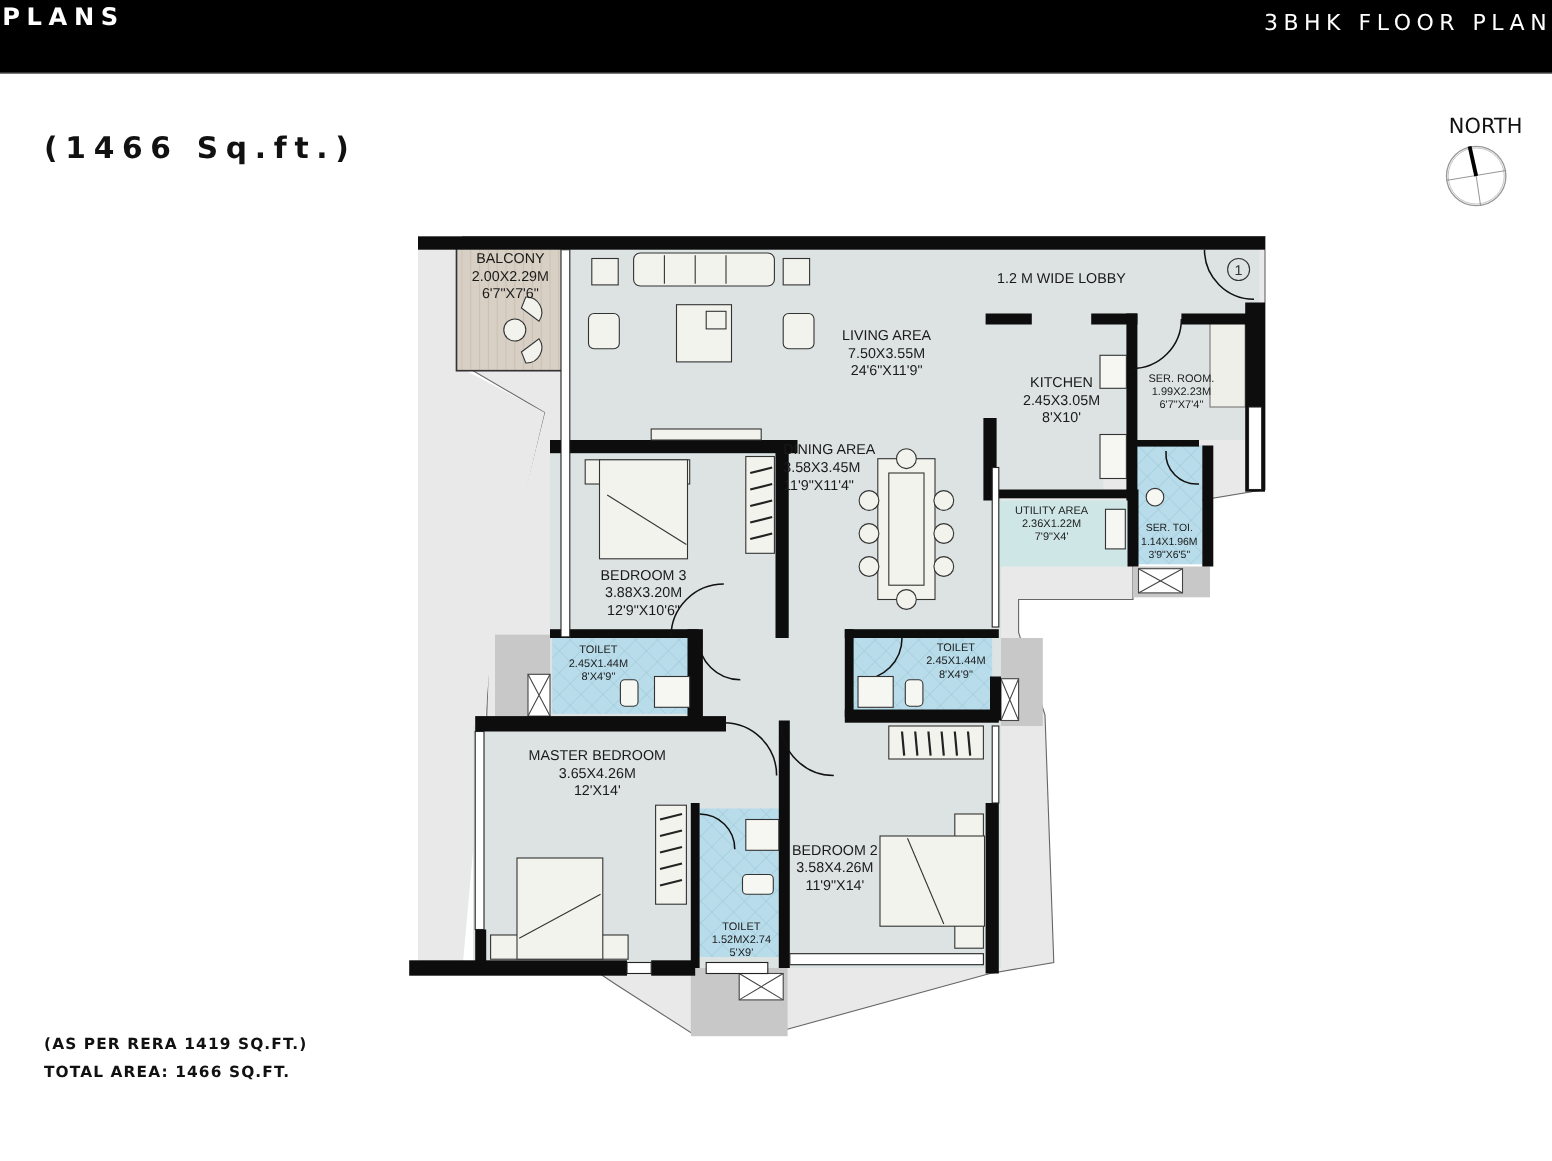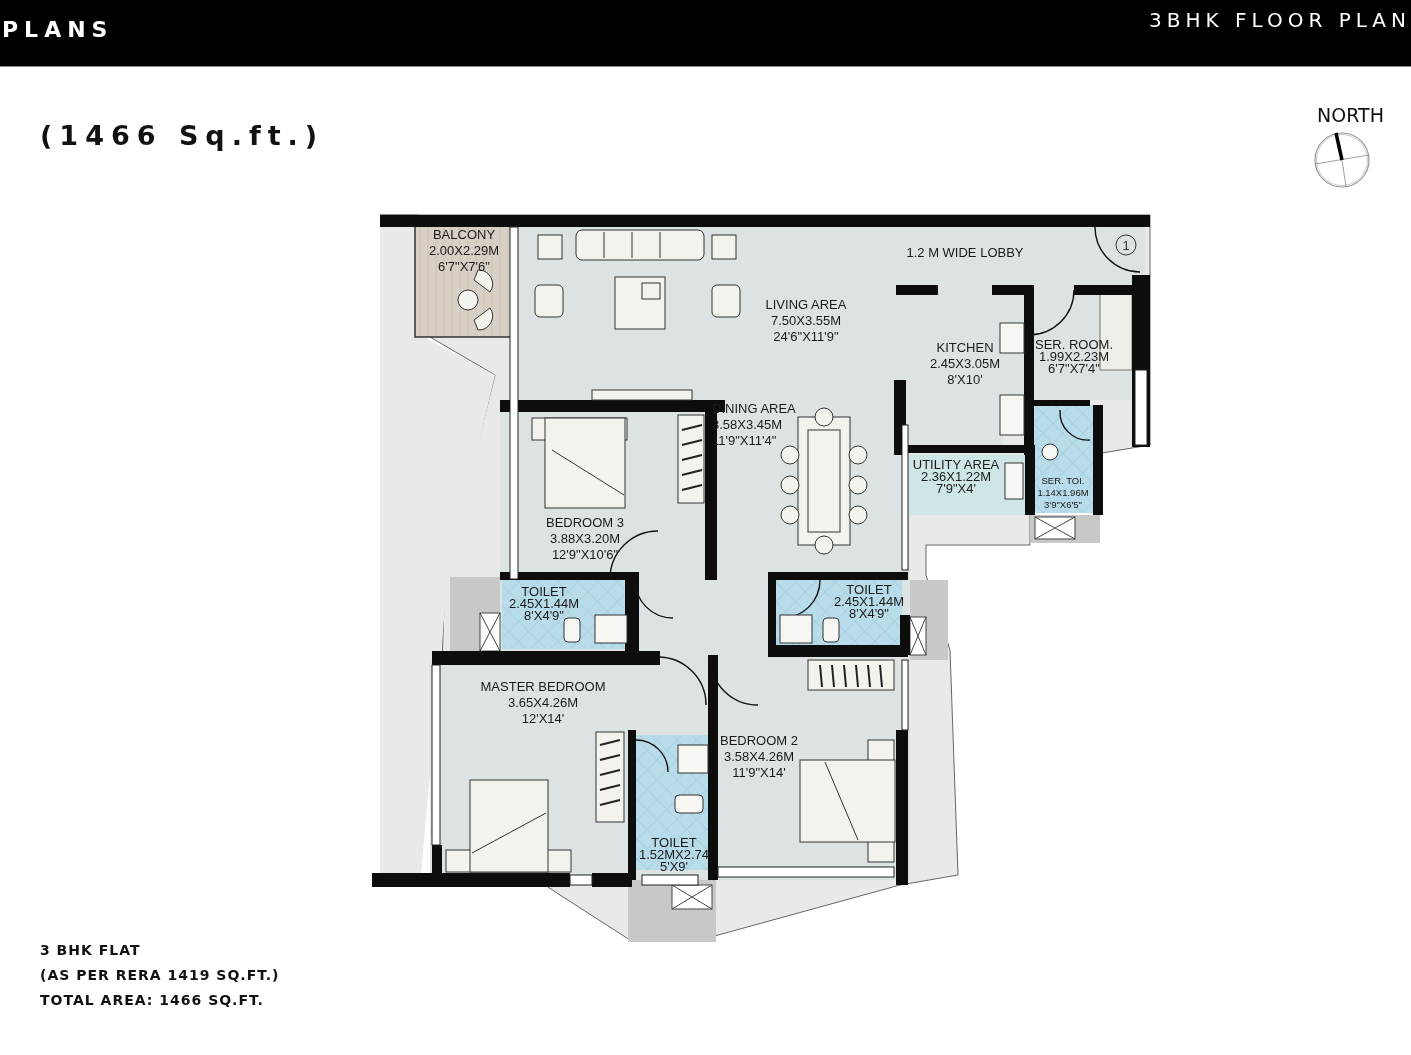--- a/index.html
+++ b/index.html
@@ -1,35 +1,35 @@
 <!DOCTYPE html>
 <html><head>
 <meta charset="utf-8">
 <style>
   * { box-sizing: border-box; margin: 0; padding: 0; }
   html, body { width: 1411px; height: 1055px; background: #ffffff; overflow: hidden; }
   body { position: relative; font-family: "Liberation Sans", sans-serif; }
 
   .header-bar { position: absolute; left: 0; top: 0; width: 1411px; height: 67px; background: #000; border-bottom: 1px solid #888; }
-  .header-left { position: absolute; left: 2px; top: 4px; color: #fff; font-family: "DejaVu Sans", sans-serif; font-size: 22px; font-weight: bold; letter-spacing: 6px; margin-top: 13px; }
+  .header-left { position: absolute; left: 2px; top: 4px; color: #fff; font-family: "DejaVu Sans", sans-serif; font-size: 22px; font-weight: bold; letter-spacing: 6px; }
   .header-right { position: absolute; right: 0; top: 8px; color: #fff; font-family: "DejaVu Sans", sans-serif; font-size: 20px; letter-spacing: 5px; font-weight: normal; }
 
   .title { position: absolute; left: 40px; top: 108px; font-family: "DejaVu Sans", sans-serif; font-weight: bold; font-size: 27px; letter-spacing: 7px; color: #111; line-height: 56px; }
 
   .north { position: absolute; left: 1300px; top: 104px; width: 84px; text-align: right; }
   .north-label { font-family: "DejaVu Sans", sans-serif; font-size: 19px; color: #111; }
   .north svg { display: block; margin: 4px auto 0; }
 
   .notes { position: absolute; left: 40px; top: 938px; font-family: "DejaVu Sans", sans-serif; font-weight: bold; font-size: 14px; letter-spacing: 1px; color: #111; line-height: 25px; }
 
   .plan { position: absolute; left: 360px; top: 205px; width: 810px; height: 750px; }
   .plan svg { position: absolute; left: 0; top: 0; }
 
   .room-label { position: absolute; text-align: center; font-family: "Liberation Sans", sans-serif; color: #1a1a1a; font-size: 13px; line-height: 16px; white-space: nowrap; }
-  .room-label.small { font-size: 13px; line-height: 12px; }
+  .room-label.small { font-size: 10px; line-height: 12px; }
   .room-label.tiny { font-size: 9.5px; line-height: 12px; }
 </style>
 </head>
 <body>
 
 <div class="header-bar">
   <div class="header-left">PLANS</div>
   <div class="header-right">3BHK FLOOR PLAN</div>
 </div>
 
@@ -310,24 +310,23 @@
     <div>3.65X4.26M</div>
     <div>12'X14'</div>
   </div>
 
   <div class="room-label small" style="left:276px; top:632px; width:76px;">
     <div>TOILET</div>
     <div>1.52MX2.74</div>
     <div>5'X9'</div>
   </div>
 
-  <div class="room-label" style="left:356px; top:528px; width:86px;">
+  <div class="room-label" style="left:356px; top:560px; width:86px;">
     <div>BEDROOM 2</div>
     <div>3.58X4.26M</div>
     <div>11'9"X14'</div>
   </div>
 </div>
 
 <div class="notes">
-  <div>3 BHK FLAT</div>
   <div>(AS PER RERA 1419 SQ.FT.)</div>
   <div>TOTAL AREA: 1466 SQ.FT.</div>
 </div>
 
 </body></html>

